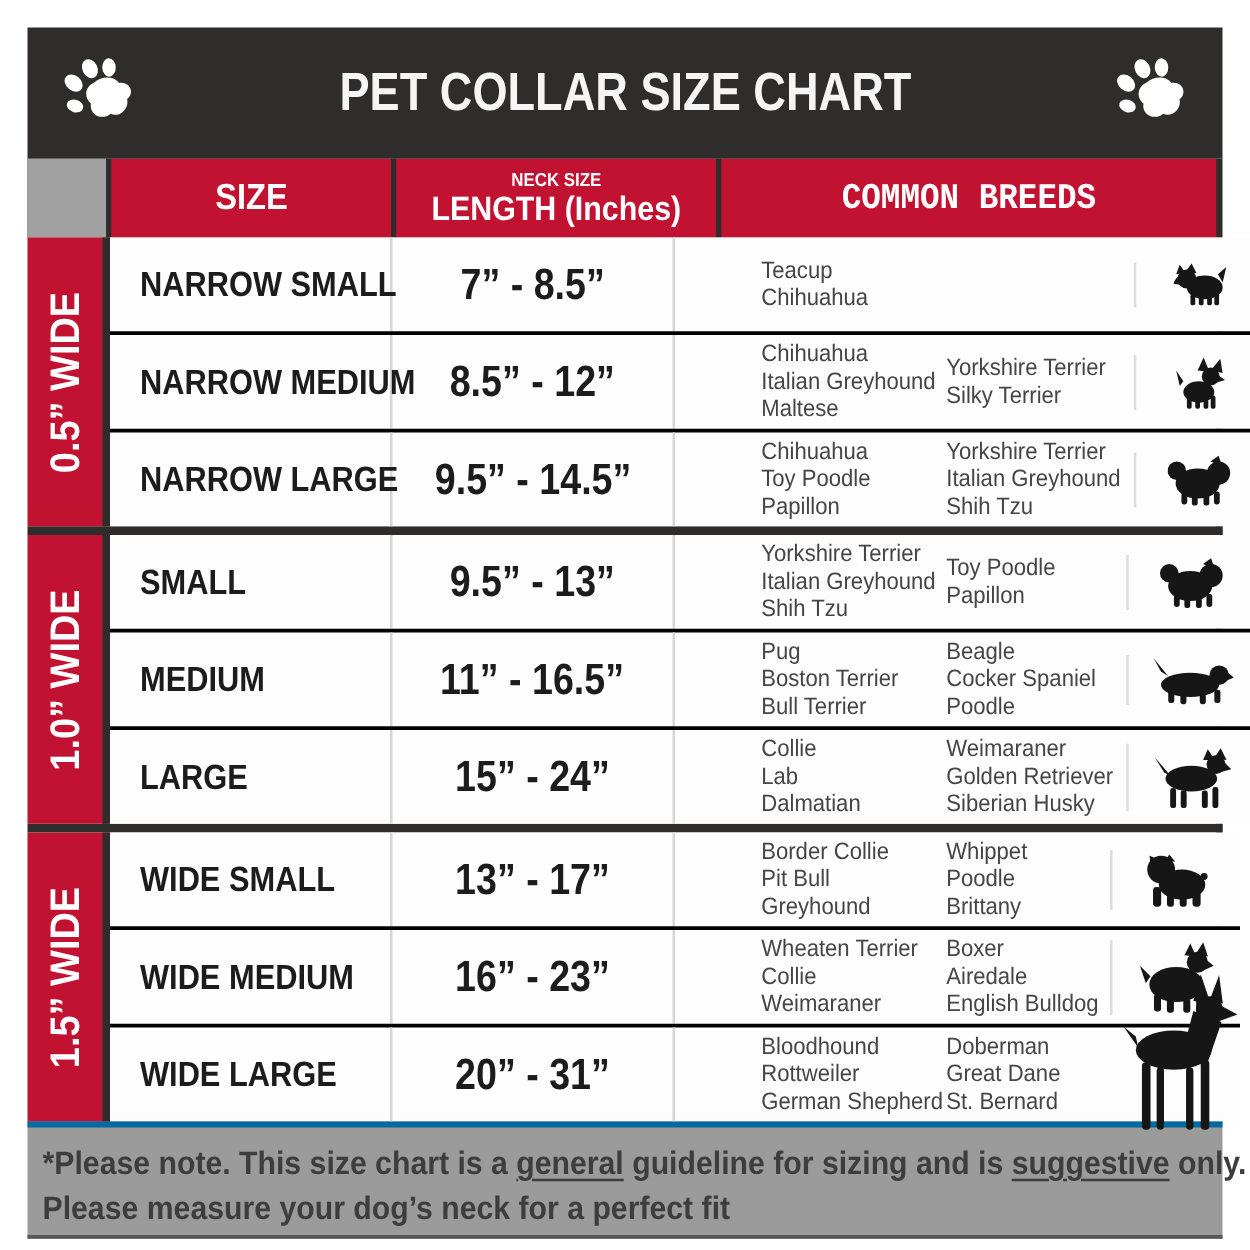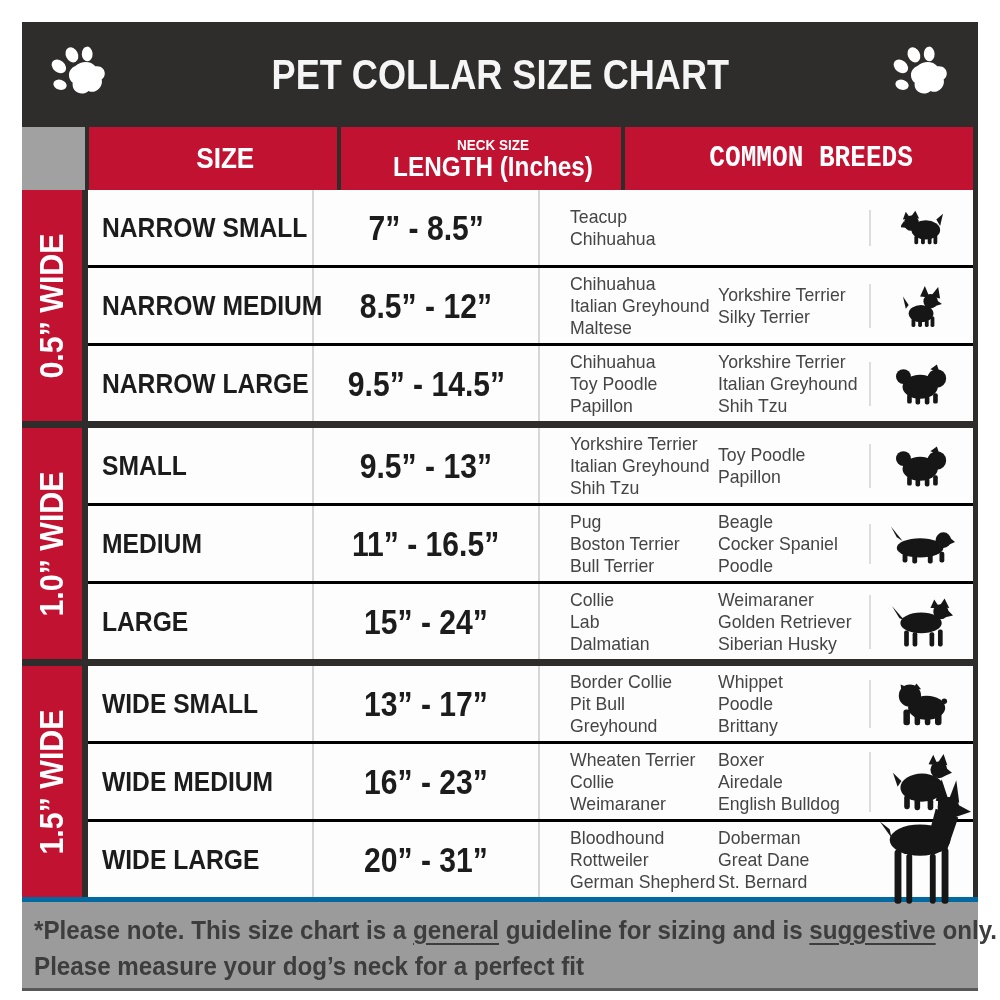--- a/index.html
+++ b/index.html
@@ -10,45 +10,45 @@
   
   .topbar{height:105px;background:#2e2d2c;display:flex;align-items:center;justify-content:space-between;}
   .topbar .paw{width:58px;height:62px;margin:0 28px;flex:0 0 auto;}
   .title{flex:1;text-align:center;color:#f5f5f5;font-weight:bold;font-size:43px;letter-spacing:0px;}
   .title .squeeze{display:inline-block;transform:scaleX(0.84);transform-origin:center;white-space:nowrap;}
 
   
   .colheads{height:63px;background:#2e2d2c;display:flex;align-items:stretch;}
   .corner{width:63px;background:#a1a1a1;flex:0 0 auto;}
   .gapv{width:4px;background:#2e2d2c;flex:0 0 auto;}
-  .rhead{background:#c21232;color:#ffffff;display:flex;flex-direction:column;align-items:center;justify-content:center;padding-left:24px;}
+  .rhead{background:#c21232;color:#ffffff;display:flex;flex-direction:column;align-items:center;justify-content:center;}
   .rhead.size{width:224px;flex:0 0 auto;}
   .rhead.neck{width:256px;flex:0 0 auto;}
   .rhead.breeds{flex:1;margin-right:5px;font-family:Liberation Mono, monospace;}
   .h-main{font-weight:bold;font-size:29px;transform:scaleX(0.9);white-space:nowrap;}
   .h-small{font-weight:bold;font-size:15px;transform:scaleX(0.9);white-space:nowrap;line-height:16px;}
   .h-mid{font-weight:bold;font-size:27px;transform:scaleX(0.9);white-space:nowrap;line-height:28px;}
 
   
   .tbody{background:#ffffff;}
   .group{display:flex;align-items:stretch;border-right:5px solid #2e2d2c;}
   .group + .group{border-top:7px solid #2e2d2c;}
   .sideband{width:60px;flex:0 0 auto;background:#c21232;border-right:6px solid #2e2d2c;position:relative;}
   .sideband span{position:absolute;left:50%;top:50%;
     transform:translate(-50%,-50%) rotate(-90deg) scaleX(0.92);
     color:#ffffff;font-weight:bold;font-size:33px;white-space:nowrap;}
   .rows{flex:1;display:flex;flex-direction:column;}
   .row{height:75px;display:flex;align-items:stretch;background:#fdfdfd;}
   .row + .row{border-top:3px solid #000000;}
-  .cell-size{width:226px;flex:0 0 auto;border-right:2px solid #d6d6d6;display:flex;align-items:center;padding-left:14px;box-sizing:border-box;}
+  .cell-size{width:226px;flex:0 0 auto;border-right:2px solid #d6d6d6;display:flex;align-items:center;padding-left:24px;box-sizing:border-box;}
   .cell-size span{font-weight:bold;font-size:28px;color:#1c1c1c;transform:scaleX(0.88);transform-origin:left center;white-space:nowrap;}
   .cell-len{width:226px;flex:0 0 auto;border-right:2px solid #d6d6d6;display:flex;align-items:center;justify-content:center;box-sizing:border-box;}
   .cell-len span{font-weight:bold;font-size:35px;color:#1c1c1c;transform:scaleX(0.86);white-space:nowrap;}
   .cell-breeds{flex:1;display:flex;align-items:center;box-sizing:border-box;padding-left:30px;}
-  .b-col1{width:148px;flex:0 0 auto;}
+  .b-col1{width:148px;flex:0 0 auto;margin-left:39px;}
   .b-col2{flex:1;}
   .b-col1 span,.b-col2 span{display:inline-block;font-size:19px;line-height:22px;color:#454545;
       transform:scaleX(0.93);transform-origin:left center;white-space:pre;}
   .icon-box{width:104px;flex:0 0 auto;border-left:2px solid #dddddd;position:relative;
       display:flex;align-items:center;justify-content:center;box-sizing:border-box;}
   .dog{fill:#161616;}
   .dog-doberman{position:absolute;right:2px;bottom:-48px;z-index:5;}
 
   
   .footer{background:#9b9b9b;border-top:5px solid #0369a1;border-bottom:3px solid #585858;

